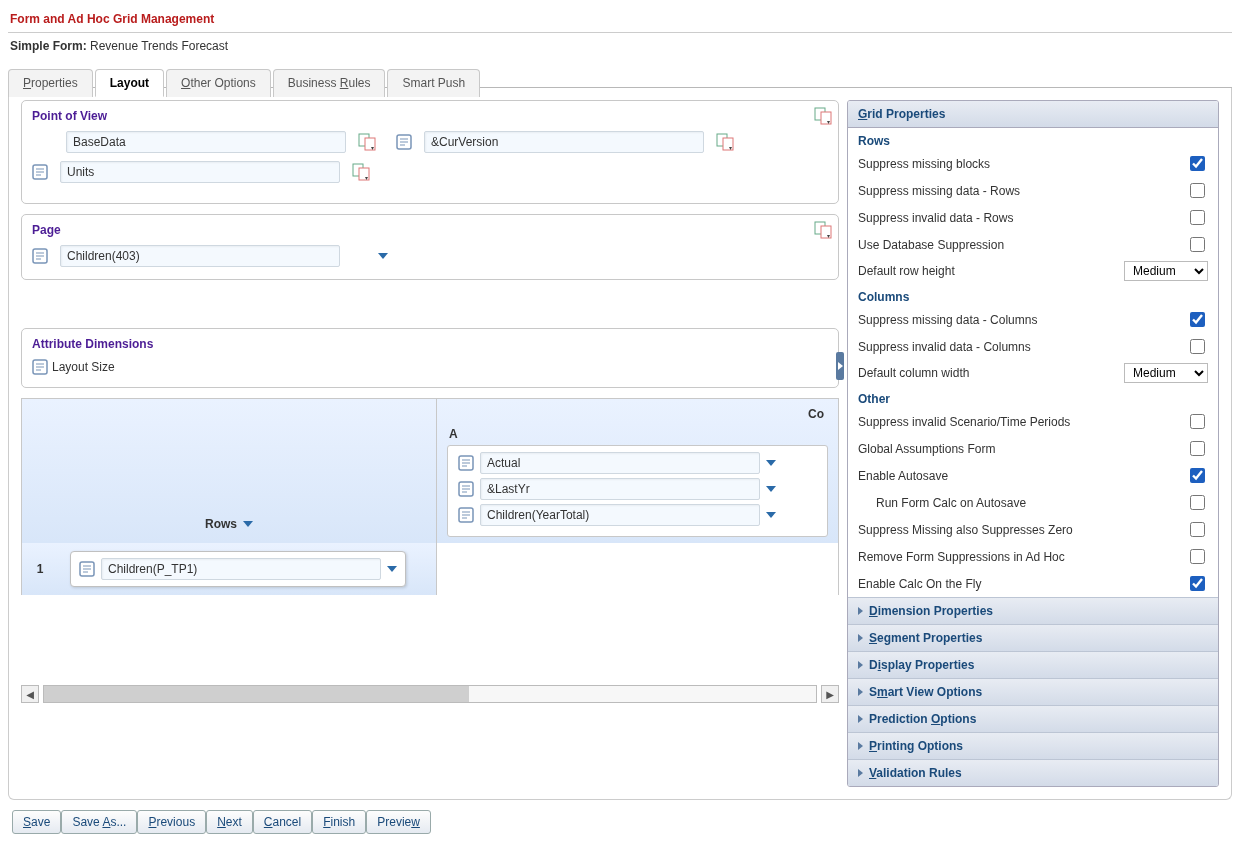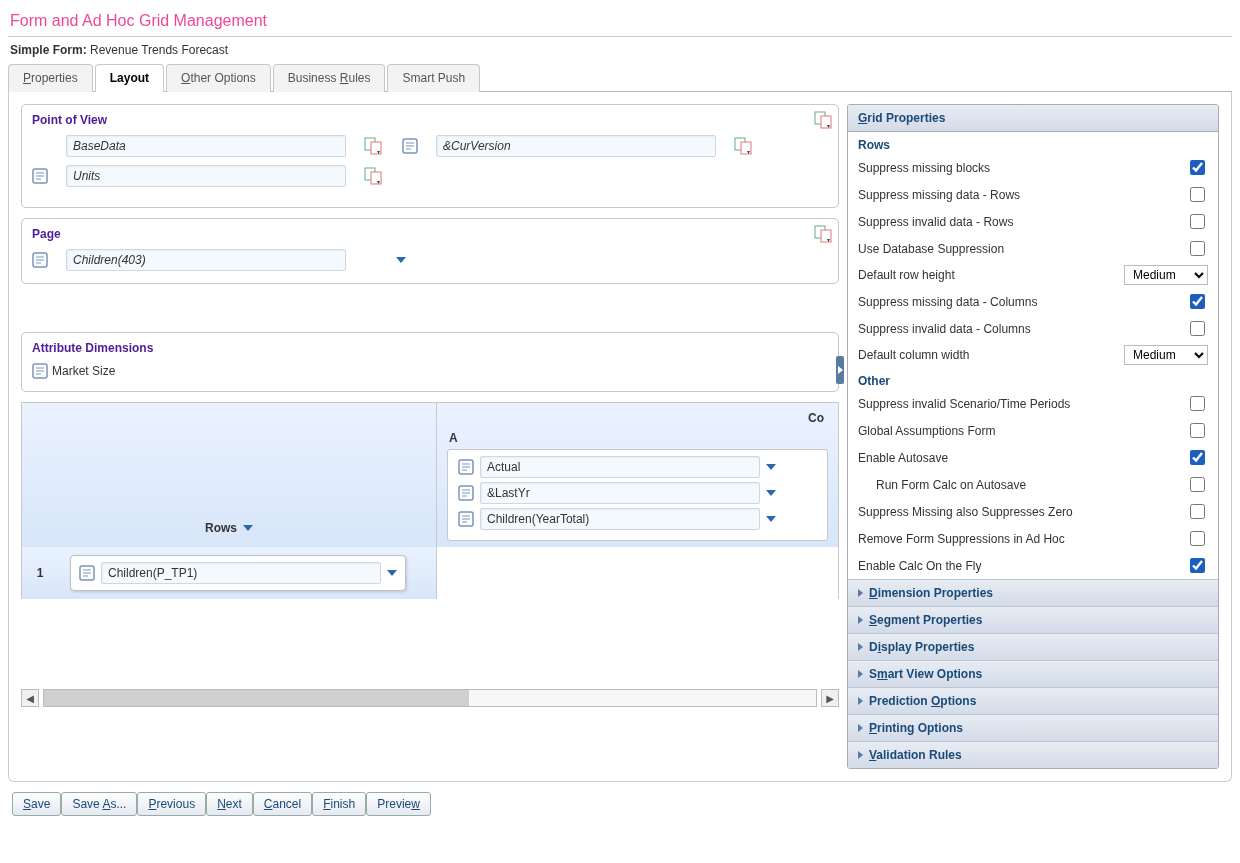--- a/index.html
+++ b/index.html
@@ -1,30 +1,30 @@
 <!DOCTYPE html>
 <html><head>
 <meta charset="utf-8">
 <style>
   * { box-sizing: border-box; font-family: Tahoma, Arial, sans-serif; font-size: 12px; }
   body { margin: 0; padding: 8px; background: #fff; color: #333; }
-  .page-title { font-size: 16px; font-weight: normal; color: #ec4899; border-bottom: 1px solid #ccc; padding: 4px 0 6px 2px; }
+  .page-title { font-size: 12px; font-weight: bold; color: #b91c1c; border-bottom: 1px solid #ccc; padding: 4px 0 6px 2px; }
   .form-name { padding: 6px 2px; }
   .form-name .label { font-weight: bold; }
   .tabs { display: flex; border-bottom: 1px solid #b8b8b8; }
-  .tab { padding: 6px 14px; margin-right: 2px; border: 1px solid #c8c8c8; border-bottom: none; border-top-left-radius: 4px; border-top-right-radius: 4px; cursor: pointer; color: #555; background: #f3f3f3; position: relative; top: 1px; }
+  .tab { padding: 6px 14px; margin-right: 2px; border: 1px solid #c8c8c8; border-bottom: none; border-top-left-radius: 4px; border-top-right-radius: 4px; cursor: pointer; color: #555; background: #f3f3f3; position: relative; top: 10px; }
   .tab.active { background: #fff; font-weight: bold; color: #000; border-bottom: 1px solid #fff; }
   .tab .u { text-decoration: underline; }
   .main-area { border: 1px solid #ccc; border-top: none; border-radius: 0 0 6px 6px; padding: 12px; display: flex; gap: 8px; }
   .left-col { flex: 1; min-width: 0; }
   .right-col { width: 372px; border: 1px solid #aab; border-radius: 3px; overflow: hidden; }
   .panel { border: 1px solid #c8c8c8; border-radius: 5px; padding: 8px 10px 12px 10px; margin-bottom: 10px; position: relative; background: #fff; }
   .panel-head { color: #4c1d95; font-weight: bold; margin-bottom: 8px; display: flex; justify-content: space-between; align-items: center; }
   .pov-row { display: flex; gap: 20px; margin-bottom: 8px; align-items: center; }
-  .dim-field { display: flex; align-items: center; gap: 18px; font-style: italic; }
+  .dim-field { display: flex; align-items: center; gap: 12px; }
   .dim-icon { width: 16px; height: 16px; display: inline-block; }
   .dim-icon svg { width: 16px; height: 16px; }
   .member-input { border: 1px solid #cfd8e0; background: #f4f9fe; padding: 3px 6px; width: 280px; border-radius: 2px; box-shadow: inset 1px 1px 2px rgba(0,0,0,0.05); }
   .selector-icon { width: 18px; height: 18px; display: inline-block; cursor: pointer; }
   .selector-icon svg { width:18px; height:18px; }
   .tri-down { width:0; height:0; border-left:5px solid transparent; border-right:5px solid transparent; border-top:6px solid #2a6aa8; display:inline-block; cursor:pointer; }
   .attr-row { display:flex; align-items:center; gap:4px; color:#333; }
   .grid-design { border-top:1px solid #c8c8c8; border-left:1px solid #c8c8c8; border-right:1px solid #c8c8c8; margin-top:4px; }
   .gd-top { display:flex; background: linear-gradient(#eaf2ff, #d8e6f9); }
   .gd-corner { width:415px; border-right:1px solid #c8c8c8; display:flex; align-items:flex-end; justify-content:center; padding-bottom:6px; position:relative; }
@@ -156,21 +156,21 @@
 
     <div class="panel" style="position:relative;margin-top:48px;">
       <div class="panel-head">
         <span>Attribute Dimensions</span>
       </div>
       <div class="attr-row">
         <span class="dim-icon"><svg viewBox="0 0 16 16">
               <rect x="1" y="1" width="14" height="14" fill="none" stroke="#7a95b8" stroke-width="1.5" rx="2"></rect>
               <path d="M4 5h8M4 8h8M4 11h5" stroke="#7a95b8" stroke-width="1.2"></path>
             </svg></span>
-        <span>Market Size</span>
+        <span>Layout Size</span>
       </div>
       <div class="splitter-handle"></div>
     </div>
 
     <div class="grid-design">
       <div class="gd-top">
         <div class="gd-corner">
            <div class="rows-label" style="position:absolute; bottom:6px; left:0; right:0;">
              <span>Rows</span>
              <span class="tri-down"></span>
@@ -253,20 +253,21 @@
       </div>
     <div class="rp-item">
         <span>Use Database Suppression</span>
         <input type="checkbox" style="">
       </div>
     <div class="rp-item">
         <span>Default row height</span>
         <select class="rp-select"><option>Medium</option></select>
       </div>
 
+    <div class="rp-section-head">Columns</div>
     <div class="rp-item">
         <span>Suppress missing data - Columns</span>
         <input type="checkbox" checked="" style="">
       </div>
     <div class="rp-item">
         <span>Suppress invalid data - Columns</span>
         <input type="checkbox" style="">
       </div>
     <div class="rp-item">
         <span>Default column width</span>

